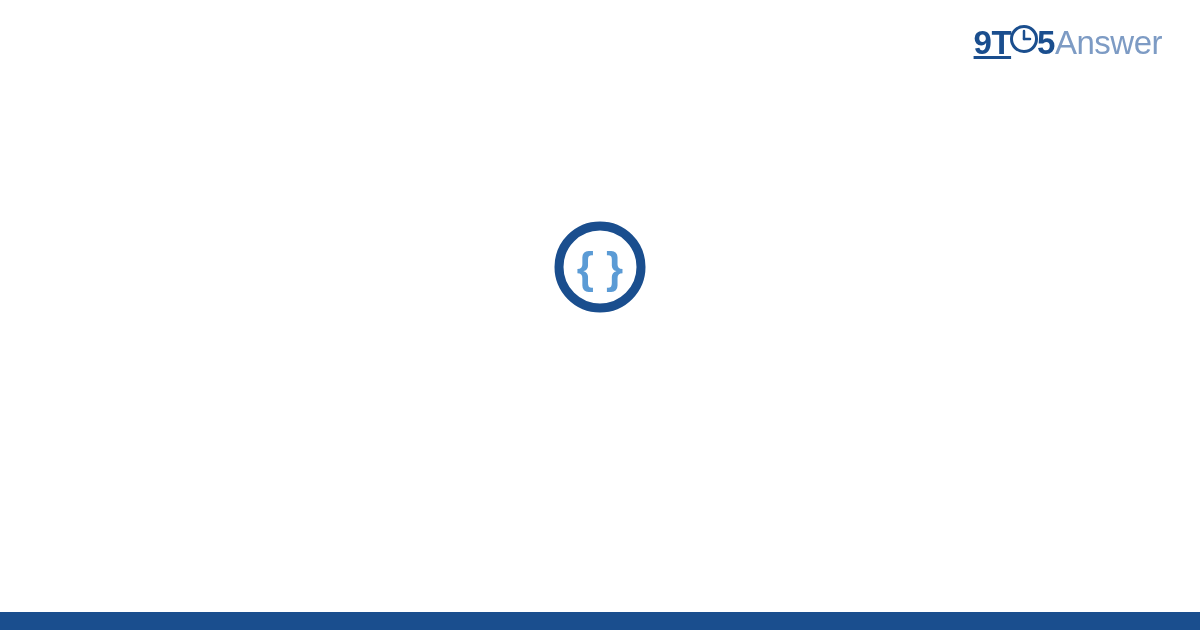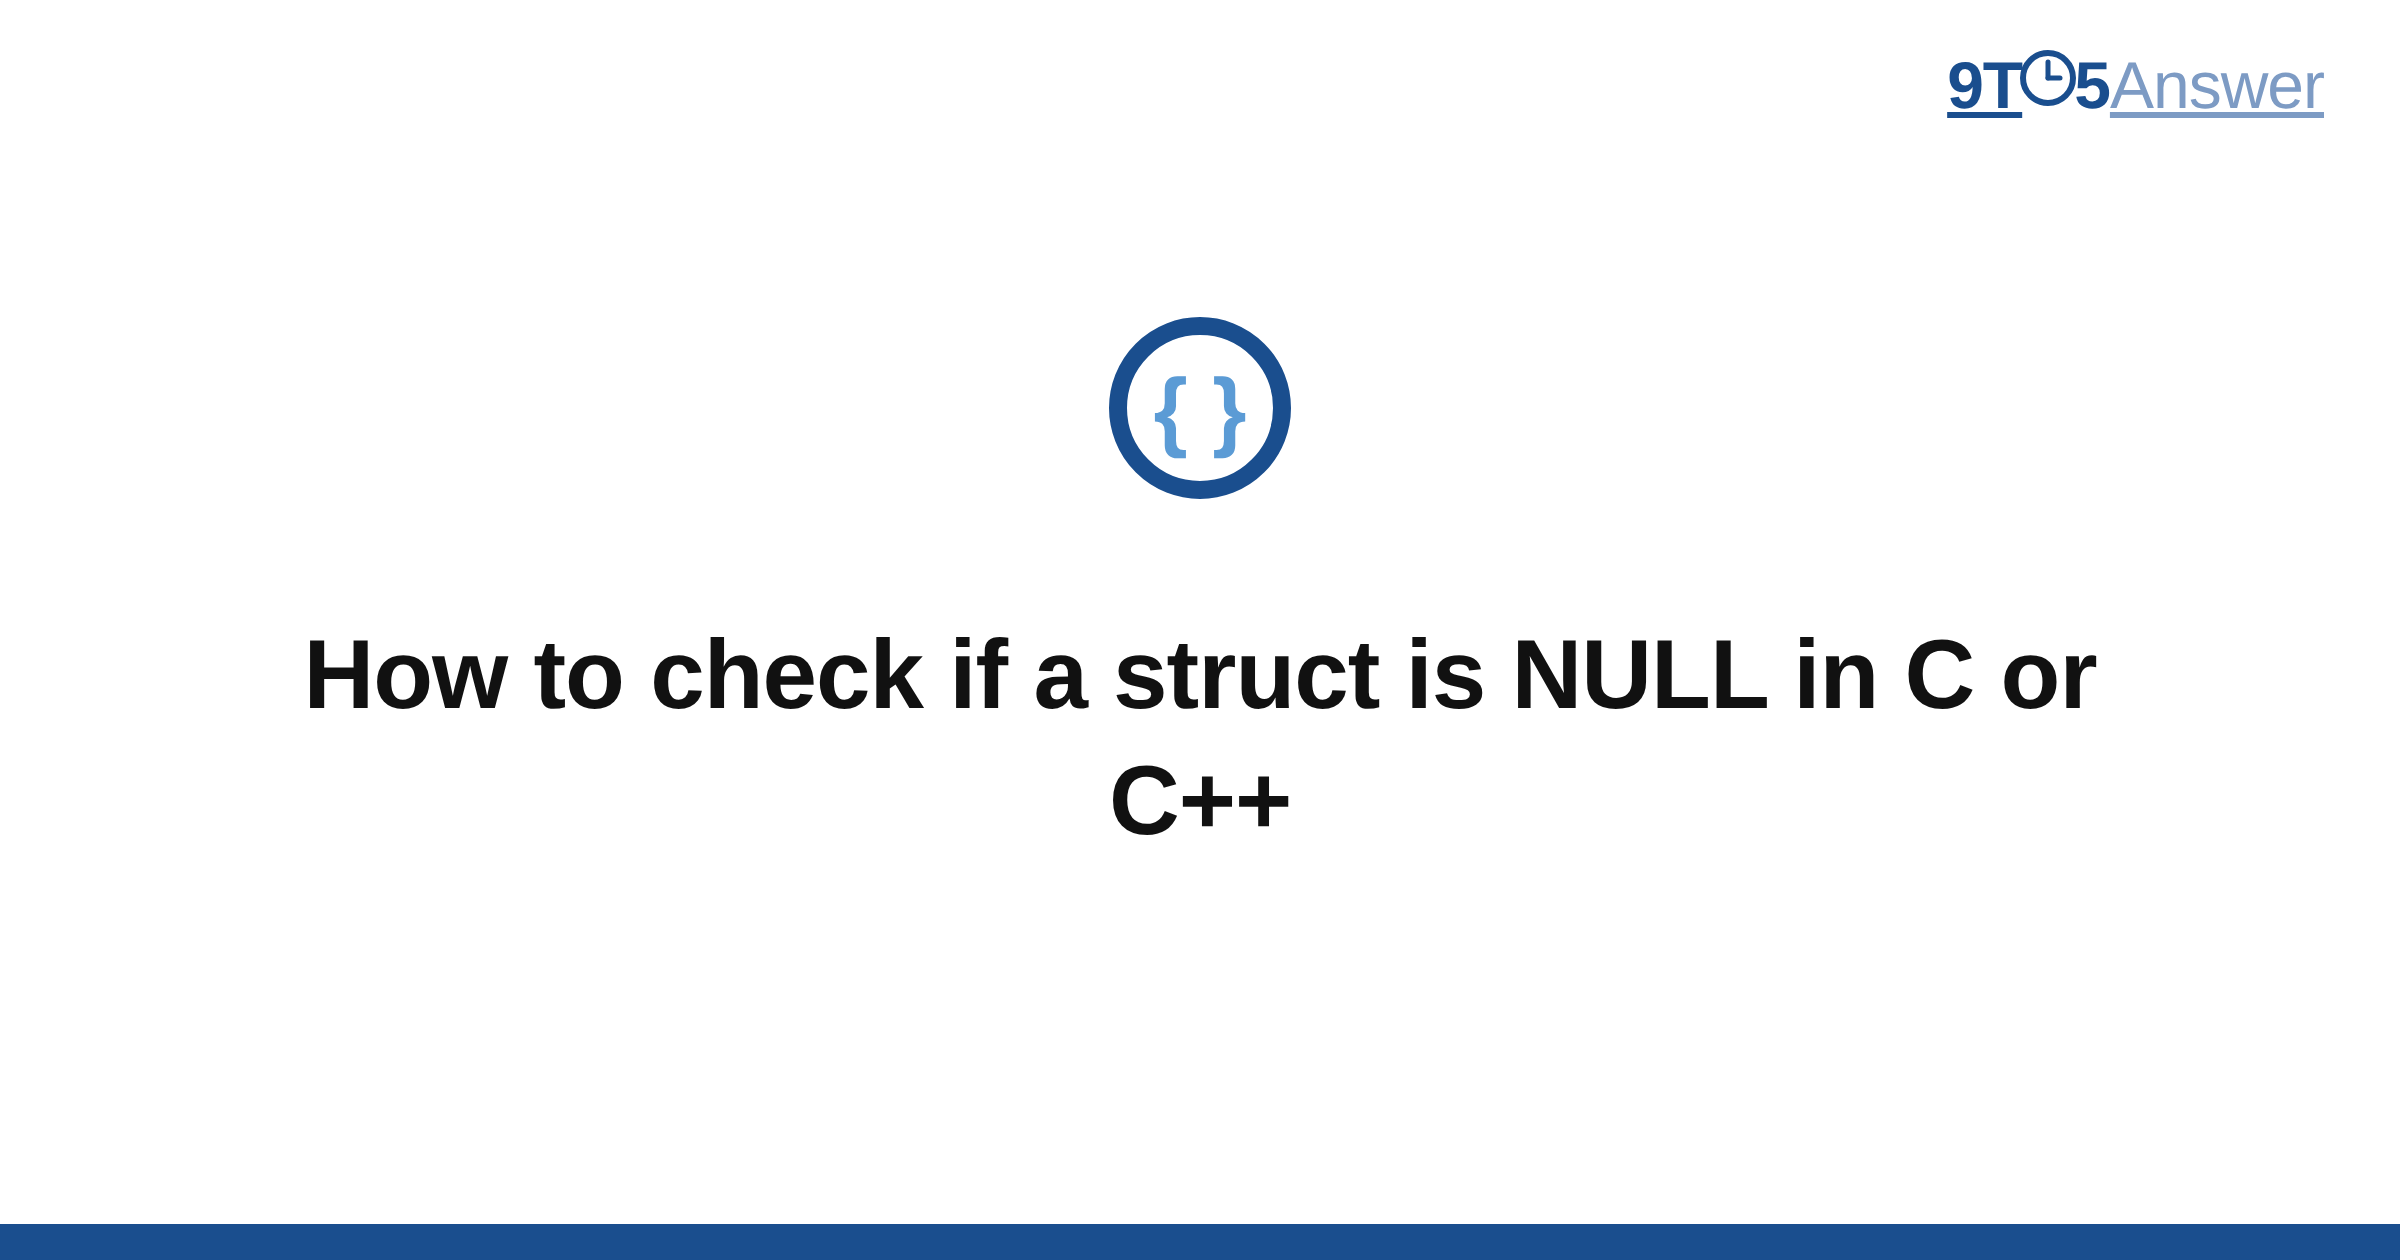--- a/index.html
+++ b/index.html
@@ -35,21 +35,20 @@
       position: relative;
       top: -2px;
     }
     .logo-5 {
       color: #1a4e8e;
       font-weight: 700;
     }
     .logo-answer {
       color: #7d9bc4;
       font-weight: 500;
-      text-decoration: underline;
     }
     .content {
       position: absolute;
       top: 0;
       left: 0;
       width: 100%;
       height: 100%;
       display: flex;
       flex-direction: column;
       align-items: center;
@@ -88,16 +87,15 @@
       </svg></span><span class="logo-5">5</span><span class="logo-answer">Answer</span>
 </div>
 
 <div class="content">
   <div class="icon-wrap">
     <svg width="92" height="92" viewBox="0 0 92 92">
       <circle cx="46" cy="46" r="41" fill="none" stroke="#1a4e8e" stroke-width="9"></circle>
       <text x="46" y="62" font-size="44" font-weight="700" text-anchor="middle" fill="#5b9bd5" font-family="Arial, sans-serif">{ }</text>
     </svg>
   </div>
-  <h1 class="title">How to check if a struct is NULL in C or C++</h1>
 </div>
 
 <div class="bottom-bar"></div>
 
 </body></html>

